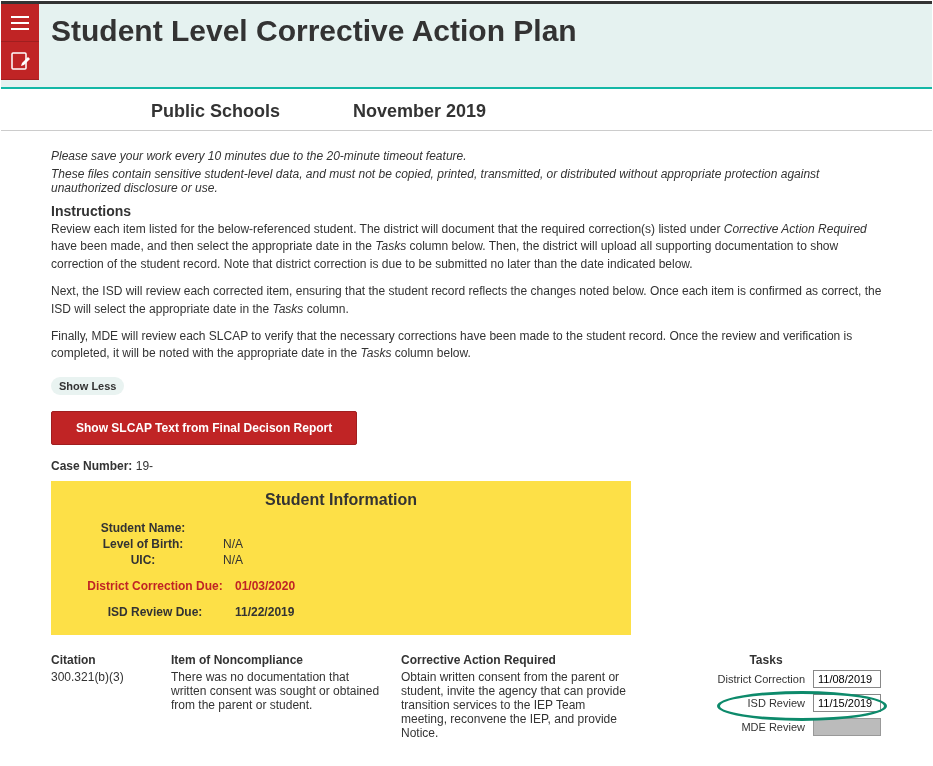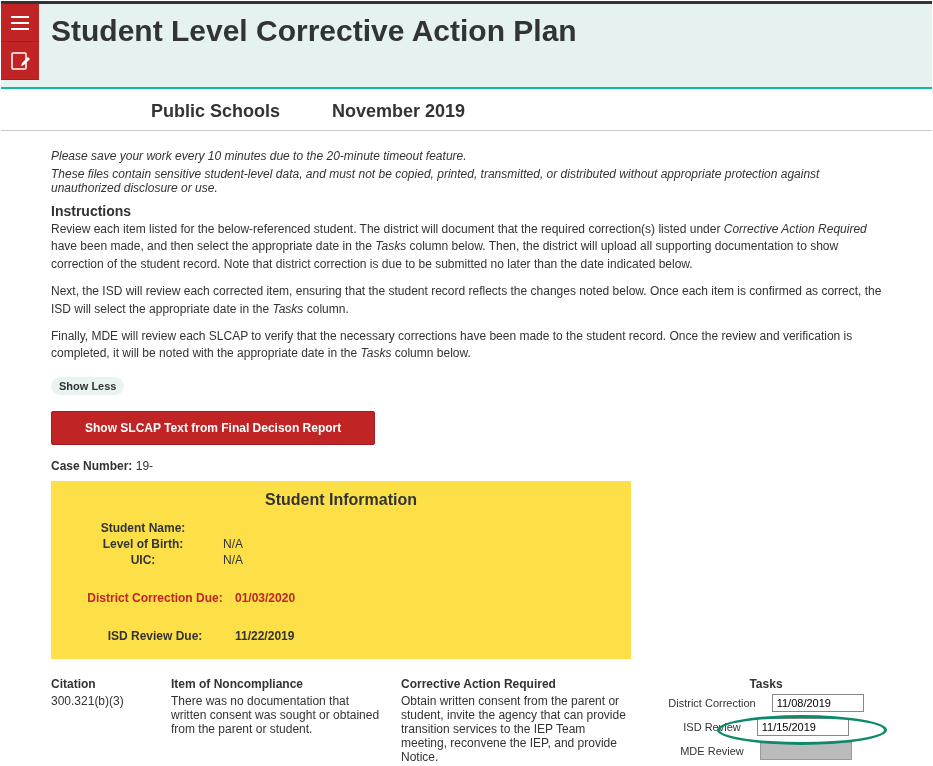--- a/index.html
+++ b/index.html
@@ -11,49 +11,49 @@
     .menu-block svg { width: 24px; height: 24px; }
     .page-title { font-size: 30px; font-weight: bold; color: #333; margin-bottom: 10px; }
     .breadcrumb { text-align: right; font-size: 11px; color: #555; }
     .breadcrumb a { color: #555; text-decoration: underline; }
     .breadcrumb .sep { margin: 0 6px; }
     .action-bar { border-bottom: 1px solid #333; padding: 8px 12px; text-align: right; display: flex; justify-content: flex-end; align-items: center; gap: 8px; position: relative; }
     .spellcheck { font-size: 11px; font-weight: bold; text-decoration: underline; color: #333; margin-right: 10px; }
     .btn-red { background: #c02425; color: #fff; border: 1px solid #a01e1f; padding: 6px 12px; font-size: 12px; font-weight: bold; cursor: pointer; border-radius: 2px; }
     .circle-overlay { position: absolute; border: 3px solid #0d8a6b; border-radius: 50%; pointer-events: none; }
     .circle1 { width: 240px; height: 42px; top: 4px; right: 8px; }
-    .sub-header { padding: 12px 50px 8px 50px; display: flex; gap: 52px; border-bottom: 1px solid #ccc; align-items: flex-end; }
+    .sub-header { padding: 12px 50px 8px 50px; display: flex; gap: 73px; border-bottom: 1px solid #ccc; align-items: flex-end; }
     .sub-header span { font-size: 18px; font-weight: bold; color: #333; }
     .content { padding: 18px 50px 10px 50px; }
     .italic-note { font-style: italic; font-size: 12px; color: #333; margin-bottom: 4px; }
     .instructions-title { font-size: 14px; font-weight: bold; margin-top: 8px; margin-bottom: 2px; }
     .para { font-size: 12px; color: #333; line-height: 1.45; margin-bottom: 10px; }
     .em { font-style: italic; }
     .show-less { display: inline-block; background: #e9f3f1; padding: 3px 8px; font-size: 11px; font-weight: bold; color: #333; margin-top: 4px; margin-bottom: 16px; cursor: pointer; border-radius: 9px; }
-    .btn-red-large { background: #c02425; color: #fff; border: 1px solid #a01e1f; padding: 9px 33px; font-size: 12px; font-weight: bold; cursor: pointer; border-radius: 2px; margin-bottom: 14px; display: inline-block; }
+    .btn-red-large { background: #c02425; color: #fff; border: 1px solid #a01e1f; padding: 9px 24px; font-size: 12px; font-weight: bold; cursor: pointer; border-radius: 2px; margin-bottom: 14px; display: inline-block; }
     .case-number { font-size: 12px; margin-bottom: 8px; }
     .case-number b { font-weight: bold; }
     .student-info { background: #fde047; padding: 10px 12px 14px 12px; width: 580px; margin-bottom: 18px; text-align: center; }
     .student-info h3 { font-size: 16px; font-weight: bold; color: #333; margin-bottom: 12px; }
     .info-row { display: flex; font-size: 12px; margin-bottom: 2px; }
     .info-label { width: 160px; font-weight: bold; }
     .info-value { }
     .info-red { color: #c02425; font-weight: bold; }
-    .info-row.spaced { margin-top: 24px; padding-left: 12px; }
+    .info-row.spaced { margin-top: 12px; padding-left: 12px; }
     .citation-block { display: flex; gap: 20px; font-size: 12px; position: relative; }
     .col { }
     .col-citation { width: 100px; }
     .col-noncomp { width: 210px; }
     .col-corrective { width: 230px; }
     .col-tasks { width: 230px; text-align: right; }
     .col h4 { font-weight: bold; font-size: 12px; margin-bottom: 3px; text-align: left; }
     .col-tasks h4 { text-align: center; }
-    .task-row { display: flex; justify-content: center; align-items: center; gap: 16px; margin-bottom: 6px; font-size: 11px; }
+    .task-row { display: flex; justify-content: flex-end; align-items: center; gap: 8px; margin-bottom: 6px; font-size: 11px; }
     .task-label { text-align: right; }
-    .date-input { width: 92px; border: 1px solid #888; padding: 2px 4px; font-size: 11px; background: #fff; }
+    .date-input { width: 68px; border: 1px solid #888; padding: 2px 4px; font-size: 11px; background: #fff; }
     .date-input.disabled { background: #bbb; border: 1px solid #999; }
     .circle2 { position: absolute; width: 170px; height: 30px; border: 3px solid #0d8a6b; border-radius: 50%; right: -6px; top: 38px; pointer-events: none; }
   </style>
 </head>
 <body>
 <div class="page">
 
   <div class="top-band">
     <div class="menu-blocks">
       <div class="menu-block">

